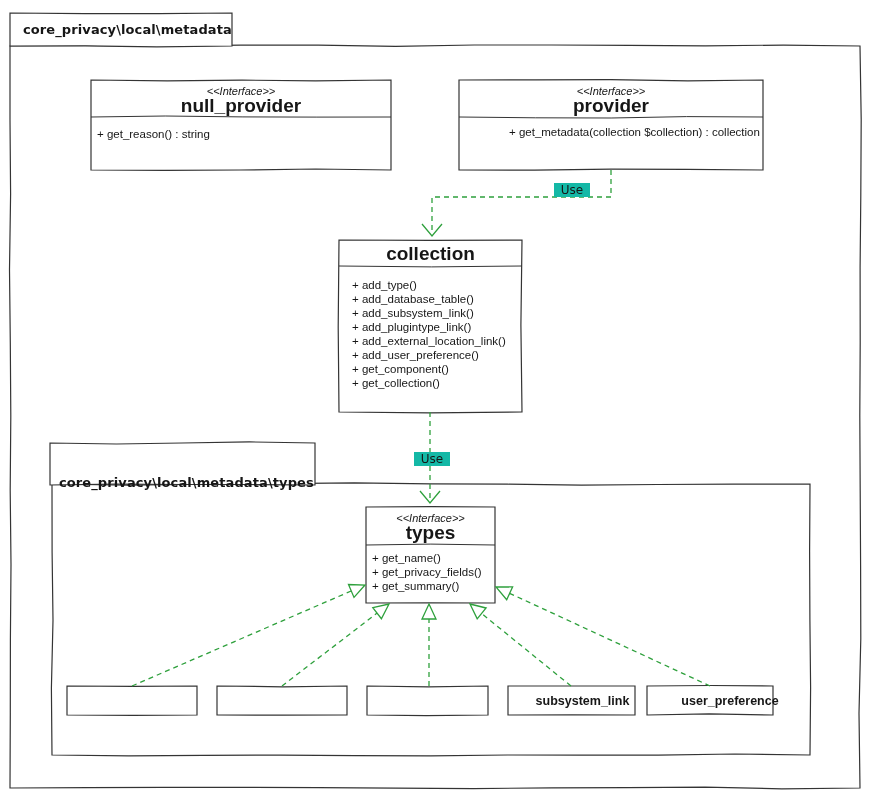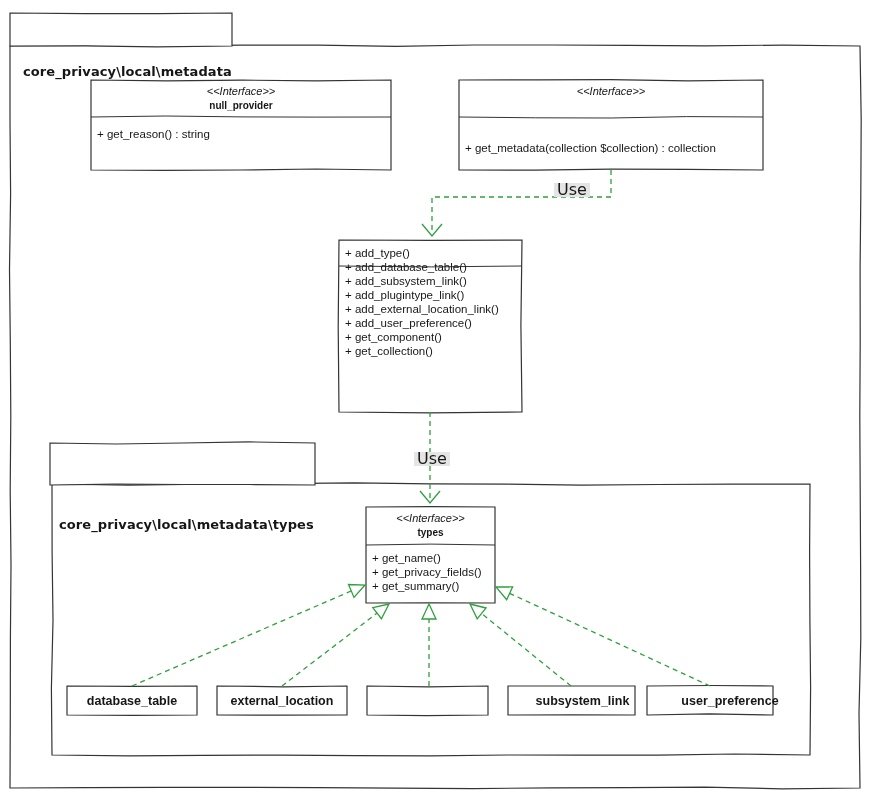--- a/index.html
+++ b/index.html
@@ -4,35 +4,35 @@
 <style>
   html,body{margin:0;padding:0;background:#ffffff;}
   .stage{
     position:relative;width:871px;height:801px;background:#ffffff;
     font-family:"Liberation Sans",sans-serif;color:#161616;overflow:hidden;
   }
   #wires{position:absolute;left:0;top:0;z-index:1;}
   .txt{position:absolute;z-index:2;}
   .pkg-title{
     font-family:"DejaVu Sans",sans-serif;font-weight:bold;font-size:13px;
-    display:flex;align-items:center;white-space:nowrap;letter-spacing:0.1px;margin-top:42px;
+    display:flex;align-items:center;white-space:nowrap;letter-spacing:0.1px;
   }
   .classbox{position:absolute;z-index:2;border-radius:20px;}
   .hdr{text-align:center;box-sizing:border-box;}
   .stereo{font-style:italic;font-size:11px;line-height:13px;white-space:nowrap;}
-  .cname{font-weight:bold;font-size:10px;line-height:15px;white-space:nowrap;}
+  .cname{font-weight:bold;font-size:19px;line-height:15px;white-space:nowrap;}
   .methods{font-size:11.5px;line-height:14px;padding-left:6px;box-sizing:border-box;}
   .m{white-space:nowrap;}
   .namebox{
     position:absolute;z-index:2;display:flex;align-items:center;justify-content:center;
     font-weight:bold;font-size:12.5px;white-space:nowrap;
   }
   .use{
-    font-family:"DejaVu Sans",sans-serif;font-size:16px;text-align:center;
-    line-height:14px;background:#e5e5e5;padding:0 2px;
+    font-family:"DejaVu Sans",sans-serif;font-size:12px;text-align:center;
+    line-height:14px;background:#14b8a6;padding:0 2px;
   }
 </style>
 </head>
 <body>
 
 <div class="stage">
 
   <svg id="wires" width="871" height="801">
       <path d="M10.0,46.0 L87.1,45.5 L164.4,46.2 L240.8,45.2 L318.2,45.2 L395.6,46.3 L474.4,45.0 L551.5,45.0 L629.2,45.4 L705.2,45.8 L783.5,45.1 L860.0,46.0 L861.2,119.3 L860.8,195.2 L860.1,267.7 L860.2,342.5 L859.8,415.9 L860.2,491.0 L860.6,565.5 L860.8,638.4 L859.0,713.6 L860.0,788.0 L781.9,788.8 L705.1,787.1 L627.5,787.7 L551.9,787.8 L473.3,788.6 L395.9,788.2 L318.1,787.7 L241.5,787.4 L164.1,787.4 L87.9,787.6 L10.0,788.0 L10.3,712.8 L10.4,639.4 L11.0,564.7 L10.2,490.2 L10.8,416.2 L10.3,343.1 L9.5,269.7 L10.6,193.7 L10.0,119.8 L10.0,46.0 Z" fill="#ffffff" stroke="#343434" stroke-width="1.2"></path>
       <path d="M52.0,484.0 L128.5,485.1 L203.6,484.2 L280.5,483.7 L354.3,482.9 L430.6,483.8 L507.6,484.2 L581.4,485.1 L657.6,484.5 L733.4,484.2 L810.0,484.0 L809.6,551.4 L809.9,619.7 L810.6,687.2 L810.0,755.0 L734.8,754.0 L658.2,755.1 L581.4,755.2 L507.7,755.0 L430.8,755.8 L354.5,755.6 L280.6,755.1 L203.0,755.3 L128.8,755.9 L52.0,755.0 L51.4,688.2 L53.0,620.2 L52.1,552.3 L52.0,484.0 Z" fill="#ffffff" stroke="#343434" stroke-width="1.2"></path>
@@ -76,28 +76,32 @@
       <div class="cname">null_provider</div>
     </div>
     <div class="methods" style="padding-top:10px;">
       <div class="m">+ get_reason() : string</div>
     </div>
   </div>
 
   <div class="classbox" style="left:459px;top:80px;width:304px;height:90px;">
     <div class="hdr" style="height:37px;padding-top:5px;">
       <div class="stereo">&lt;&lt;Interface&gt;&gt;</div>
+      <div class="cname">provider</div>
     </div>
-    <div class="methods" style="padding-top:24px;">
+    <div class="methods" style="padding-top:8px;margin-left:44px;">
       <div class="m">+ get_metadata(collection $collection) : collection</div>
     </div>
   </div>
 
   <div class="classbox" style="left:339px;top:240px;width:183px;height:172px;">
-    <div class="methods" style="padding-top:6px;">
+    <div class="hdr" style="height:26px;padding-top:6px;">
+      <div class="cname">collection</div>
+    </div>
+    <div class="methods" style="padding-top:12px;margin-left:7px;">
       <div class="m">+ add_type()</div>
       <div class="m">+ add_database_table()</div>
       <div class="m">+ add_subsystem_link()</div>
       <div class="m">+ add_plugintype_link()</div>
       <div class="m">+ add_external_location_link()</div>
       <div class="m">+ add_user_preference()</div>
       <div class="m">+ get_component()</div>
       <div class="m">+ get_collection()</div>
     </div>
   </div>
@@ -107,21 +111,19 @@
       <div class="stereo">&lt;&lt;Interface&gt;&gt;</div>
       <div class="cname">types</div>
     </div>
     <div class="methods" style="padding-top:6px;">
       <div class="m">+ get_name()</div>
       <div class="m">+ get_privacy_fields()</div>
       <div class="m">+ get_summary()</div>
     </div>
   </div>
 
-  <div class="namebox" style="left:67px;top:686px;width:130px;height:29px;">database_table</div>
-  <div class="namebox" style="left:217px;top:686px;width:130px;height:29px;">external_location</div>
   <div class="namebox" style="left:508px;top:686px;width:149px;height:29px;">subsystem_link</div>
   <div class="namebox" style="left:647px;top:686px;width:126px;height:29px;padding-left:20px;">user_preference</div>
 
   <div class="txt use" style="left:554px;top:183px;width:32px;">Use</div>
   <div class="txt use" style="left:414px;top:452px;width:32px;">Use</div>
 
 </div>
 
 </body></html>

